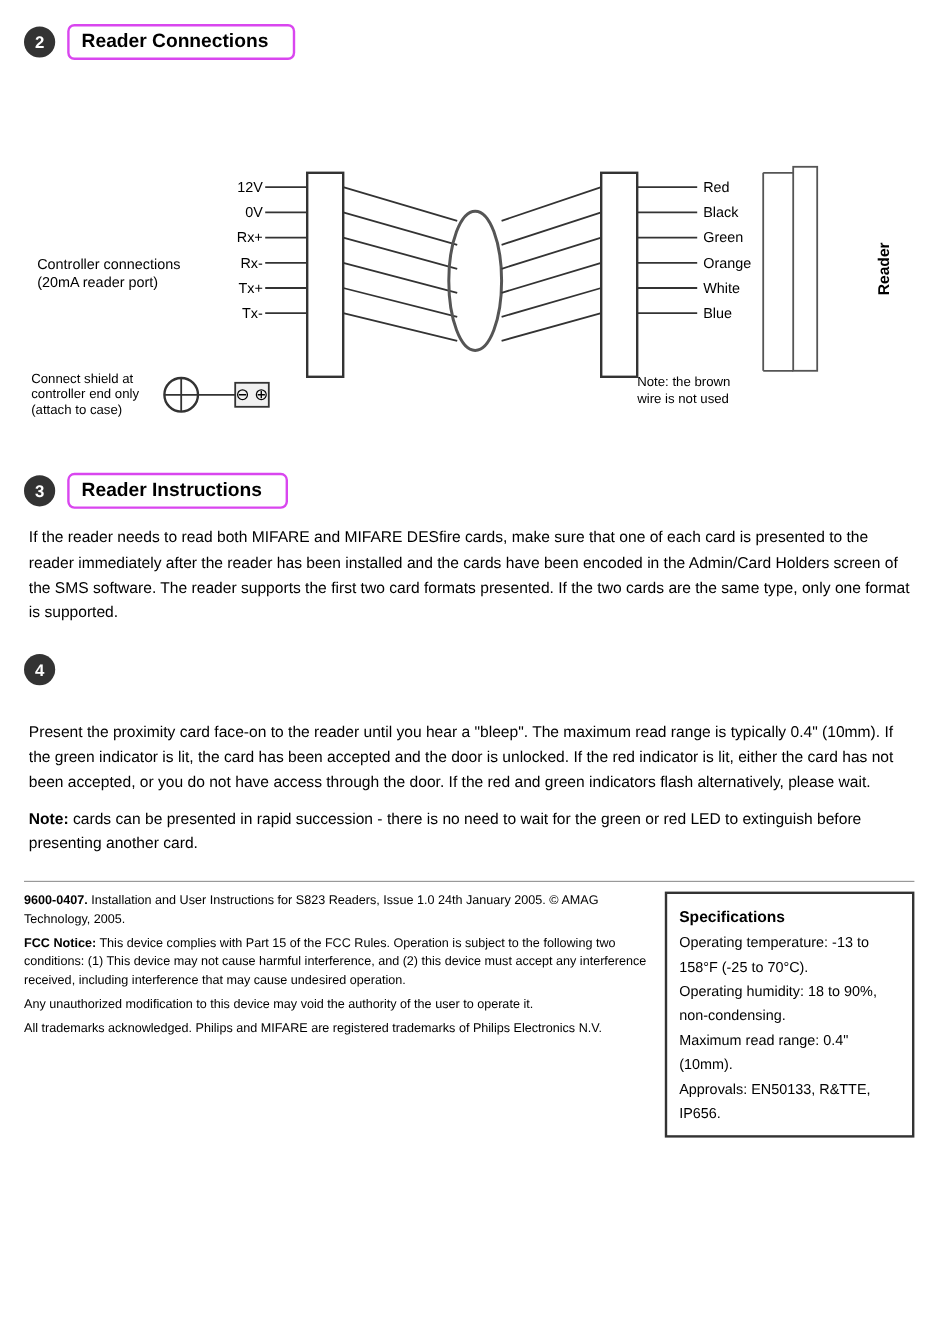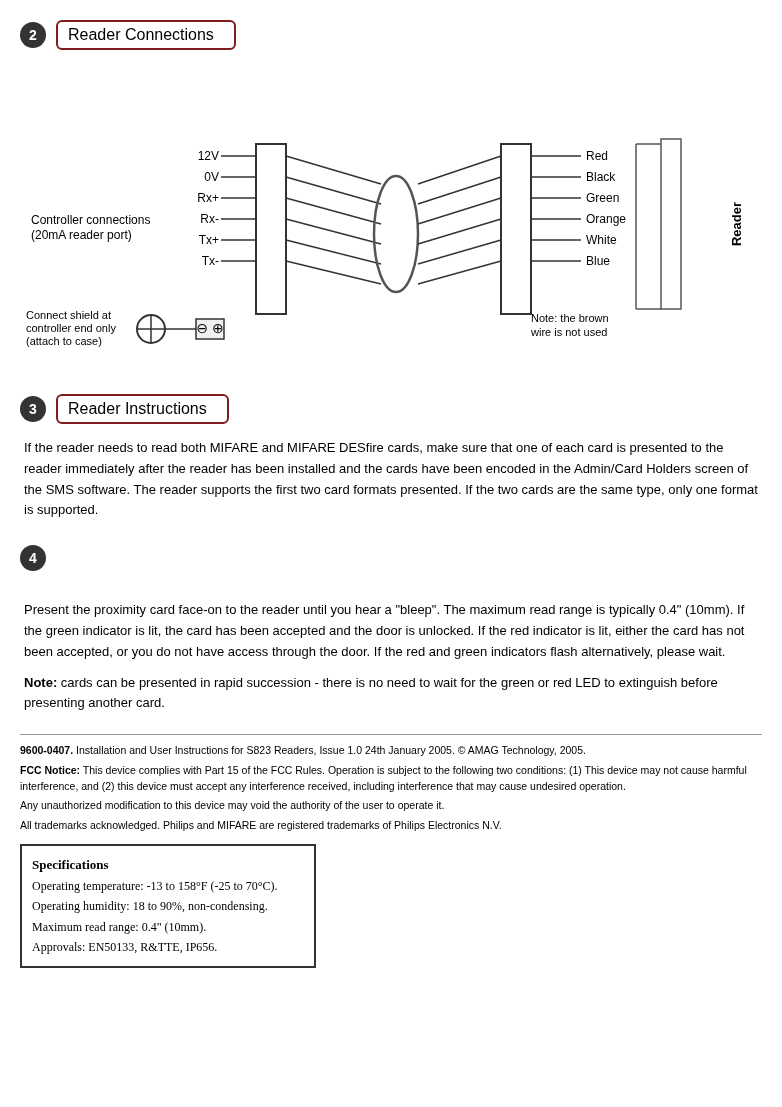--- a/index.html
+++ b/index.html
@@ -31,25 +31,25 @@
       height: 26px;
       border-radius: 50%;
       background: #333;
       color: #fff;
       font-weight: bold;
       font-size: 14px;
       margin-right: 10px;
       flex-shrink: 0;
     }
     .section-title-box {
-      border: 2px solid #7f1d1d;
+      border: 2px solid #d946ef;
       border-radius: 6px;
       padding: 4px 20px 4px 10px;
       font-size: 16px;
-      font-weight: normal;
+      font-weight: bold;
     }
 
     
     .connections-title {
       font-size: 17px;
       font-weight: bold;
       margin-left: 20px;
       margin-bottom: 16px;
       margin-top: 6px;
     }
@@ -82,40 +82,38 @@
       font-weight: bold;
     }
 
     
     .footer {
       border-top: 1px solid #999;
       margin-top: 20px;
       padding-top: 8px;
       display: flex;
       gap: 10px;
-      flex-direction: column;
     }
     .footer-left {
       flex: 1;
       font-size: 10.5px;
       line-height: 1.5;
     }
     .footer-left .doc-number {
       font-weight: bold;
     }
     .footer-left .fcc-bold {
       font-weight: bold;
     }
     .footer-right {
-      width: 296px;
+      width: 208px;
       border: 2px solid #333;
       padding: 8px 10px;
       font-size: 12px;
       line-height: 1.7;
-      font-family: Liberation Serif, serif;
     }
     .footer-right .spec-title {
       font-weight: bold;
       font-size: 13px;
     }
 
     
     .diagram-svg {
       width: 100%;
       height: 100%;

